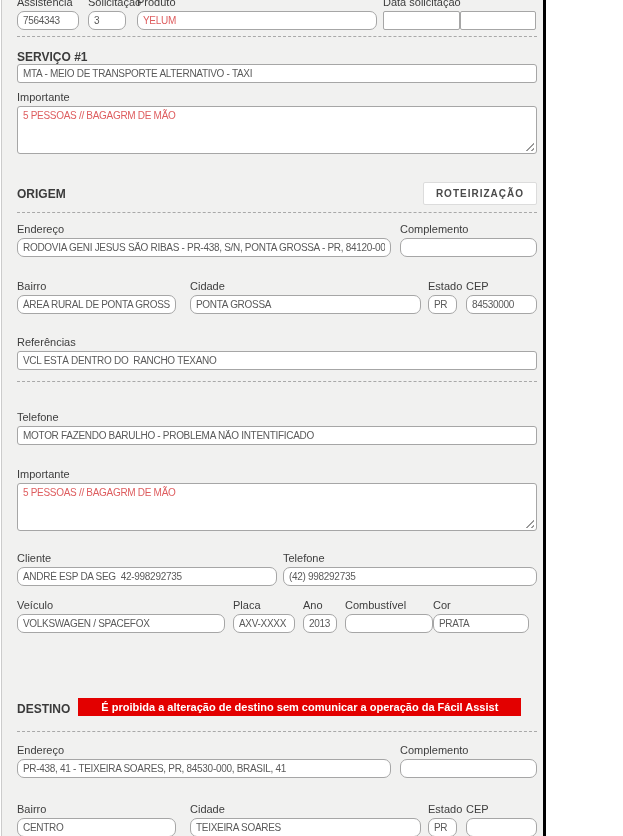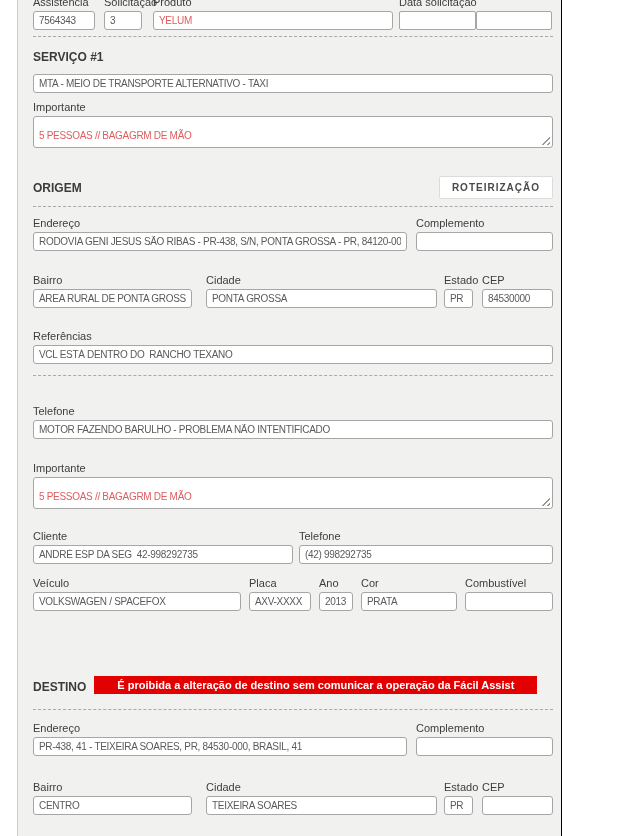--- a/index.html
+++ b/index.html
@@ -1,36 +1,36 @@
 <!DOCTYPE html>
 <html><head>
 <meta charset="utf-8">
 <style>
   html,body{margin:0;padding:0;}
   body{
     width:623px;height:836px;overflow:hidden;background:#ffffff;
     font-family:"Liberation Sans",sans-serif;position:relative;
   }
   .panel{
-    position:absolute;top:0;left:17px;width:545px;height:836px;
-    background:#f1f1f0;border-left:1px solid #cccccc;border-right:1px solid #000000;
+    position:absolute;top:0;left:1px;width:545px;height:836px;
+    background:#f1f1f0;border-left:1px solid #cccccc;border-right:3px solid #000000;
     box-sizing:border-box;
   }
   .content{margin-left:15px;width:520px;}
   .lbl{display:block;font-size:11px;color:#3d3d3d;margin-bottom:3px;line-height:12px;}
   input,textarea{
     box-sizing:border-box;border:1px solid #a6a6a6;border-radius:3px;background:#fff;
     font-family:"Liberation Sans",sans-serif;font-size:10px;letter-spacing:-0.3px;
     color:#5a5a5a;padding:2px 5px;height:19px;display:block;outline:none;
   }
-  textarea{height:32px;width:100%;resize:none;padding-top:13px;}
+  textarea{height:48px;width:100%;resize:none;padding-top:3px;}
   .red-text{color:#de5d5f;}
   .row{display:flex;align-items:flex-end;}
   .row .fg{flex:none;}
-  .fg input{width:100%;}
+  .fg input{width:100%;border-radius:7px;}
   .full{width:100%;}
   .dashed{border:0;border-top:1px dashed #a9a9a9;margin:0;height:0;}
   .hsec{font-size:12px;font-weight:bold;color:#3b3b3b;line-height:14px;}
   .btn{
     background:#ffffff;border:1px solid #dcdcdc;border-radius:2px;color:#4a4a4a;
     font-family:"Liberation Sans",sans-serif;font-size:10px;font-weight:bold;
     letter-spacing:1px;padding:5px 12px;cursor:pointer;
   }
   .banner{
     background:#e30000;color:#ffffff;font-size:11px;font-weight:bold;
@@ -70,21 +70,21 @@
         <div class="pairs">
           <input type="text" style="width: 77px;" value="">
           <input type="text" style="width: 76px;" value="">
         </div>
       </div>
     </div>
 
     <hr class="dashed" style="margin-top:6px;">
 
     <div class="hsec" style="margin-top:13px;">SERVIÇO #1</div>
-    <input type="text" class="full" style="margin-top: 10px;" value="MTA - MEIO DE TRANSPORTE ALTERNATIVO - TAXI">
+    <input type="text" class="full" style="" value="MTA - MEIO DE TRANSPORTE ALTERNATIVO - TAXI">
     <span class="lbl" style="margin-top:8px;">Importante</span>
     <div class="ta-wrap">
       <textarea class="red-text" style="">5 PESSOAS // BAGAGRM DE MÃO</textarea>
       <span class="grip"></span>
     </div>
 
     <div class="row" style="margin-top:28px;align-items:center;justify-content:space-between;gap:48px;">
       <div class="hsec">ORIGEM</div>
       <button class="btn">ROTEIRIZAÇÃO</button>
     </div>
@@ -151,27 +151,27 @@
         <input type="text" value="VOLKSWAGEN / SPACEFOX" style="">
       </div>
       <div class="fg" style="width:62px;margin-right:8px;">
         <span class="lbl">Placa</span>
         <input type="text" value="AXV-XXXX" style="">
       </div>
       <div class="fg" style="width:34px;margin-right:8px;">
         <span class="lbl">Ano</span>
         <input type="text" value="2013" style="">
       </div>
+      <div class="fg" style="width:88px;">
+        <span class="lbl">Combustível</span>
+        <input type="text" value="" style="">
+      </div>
       <div class="fg" style="width:96px;margin-right:8px;">
         <span class="lbl">Cor</span>
         <input type="text" value="PRATA" style="">
-      </div>
-      <div class="fg" style="width:88px;">
-        <span class="lbl">Combustível</span>
-        <input type="text" value="" style="">
       </div>
     </div>
 
     <div class="row" style="margin-top:65px;align-items:flex-end;">
       <div class="hsec">DESTINO</div>
       <span class="banner">É proibida a alteração de destino sem comunicar a operação da Fácil Assist</span>
     </div>
     <hr class="dashed" style="margin-top:15px;">
 
     <div class="row" style="margin-top:12px;">

